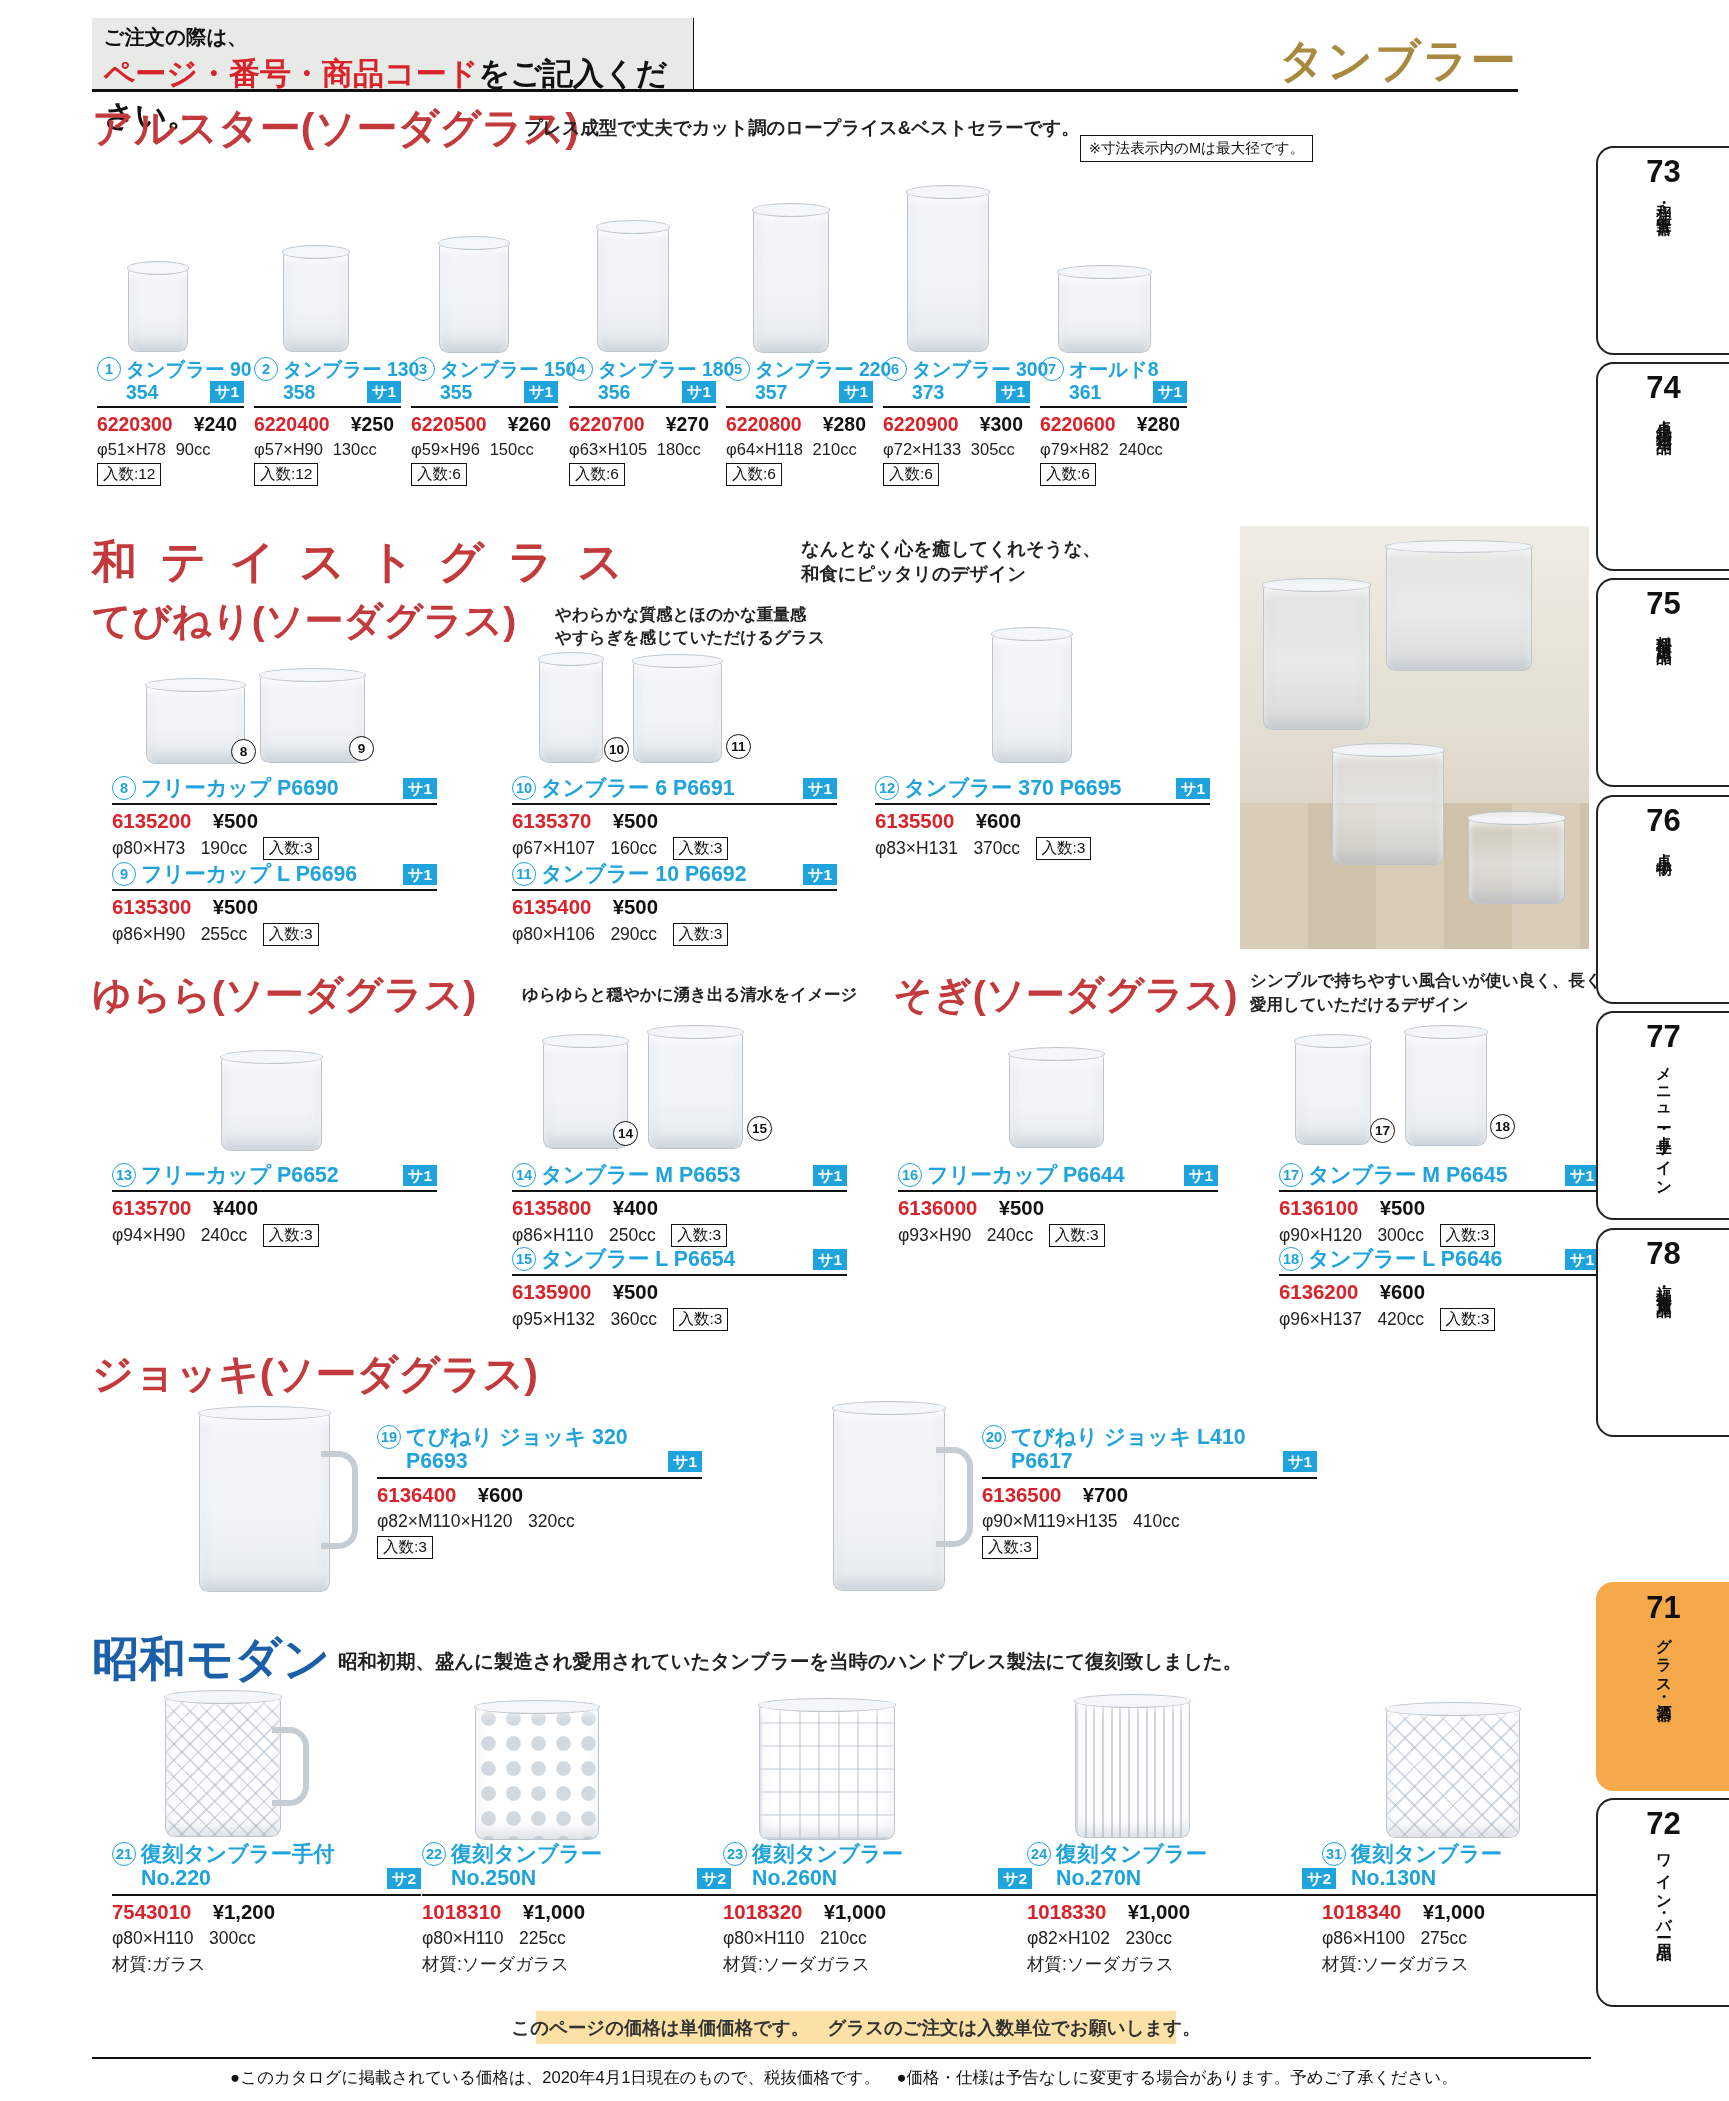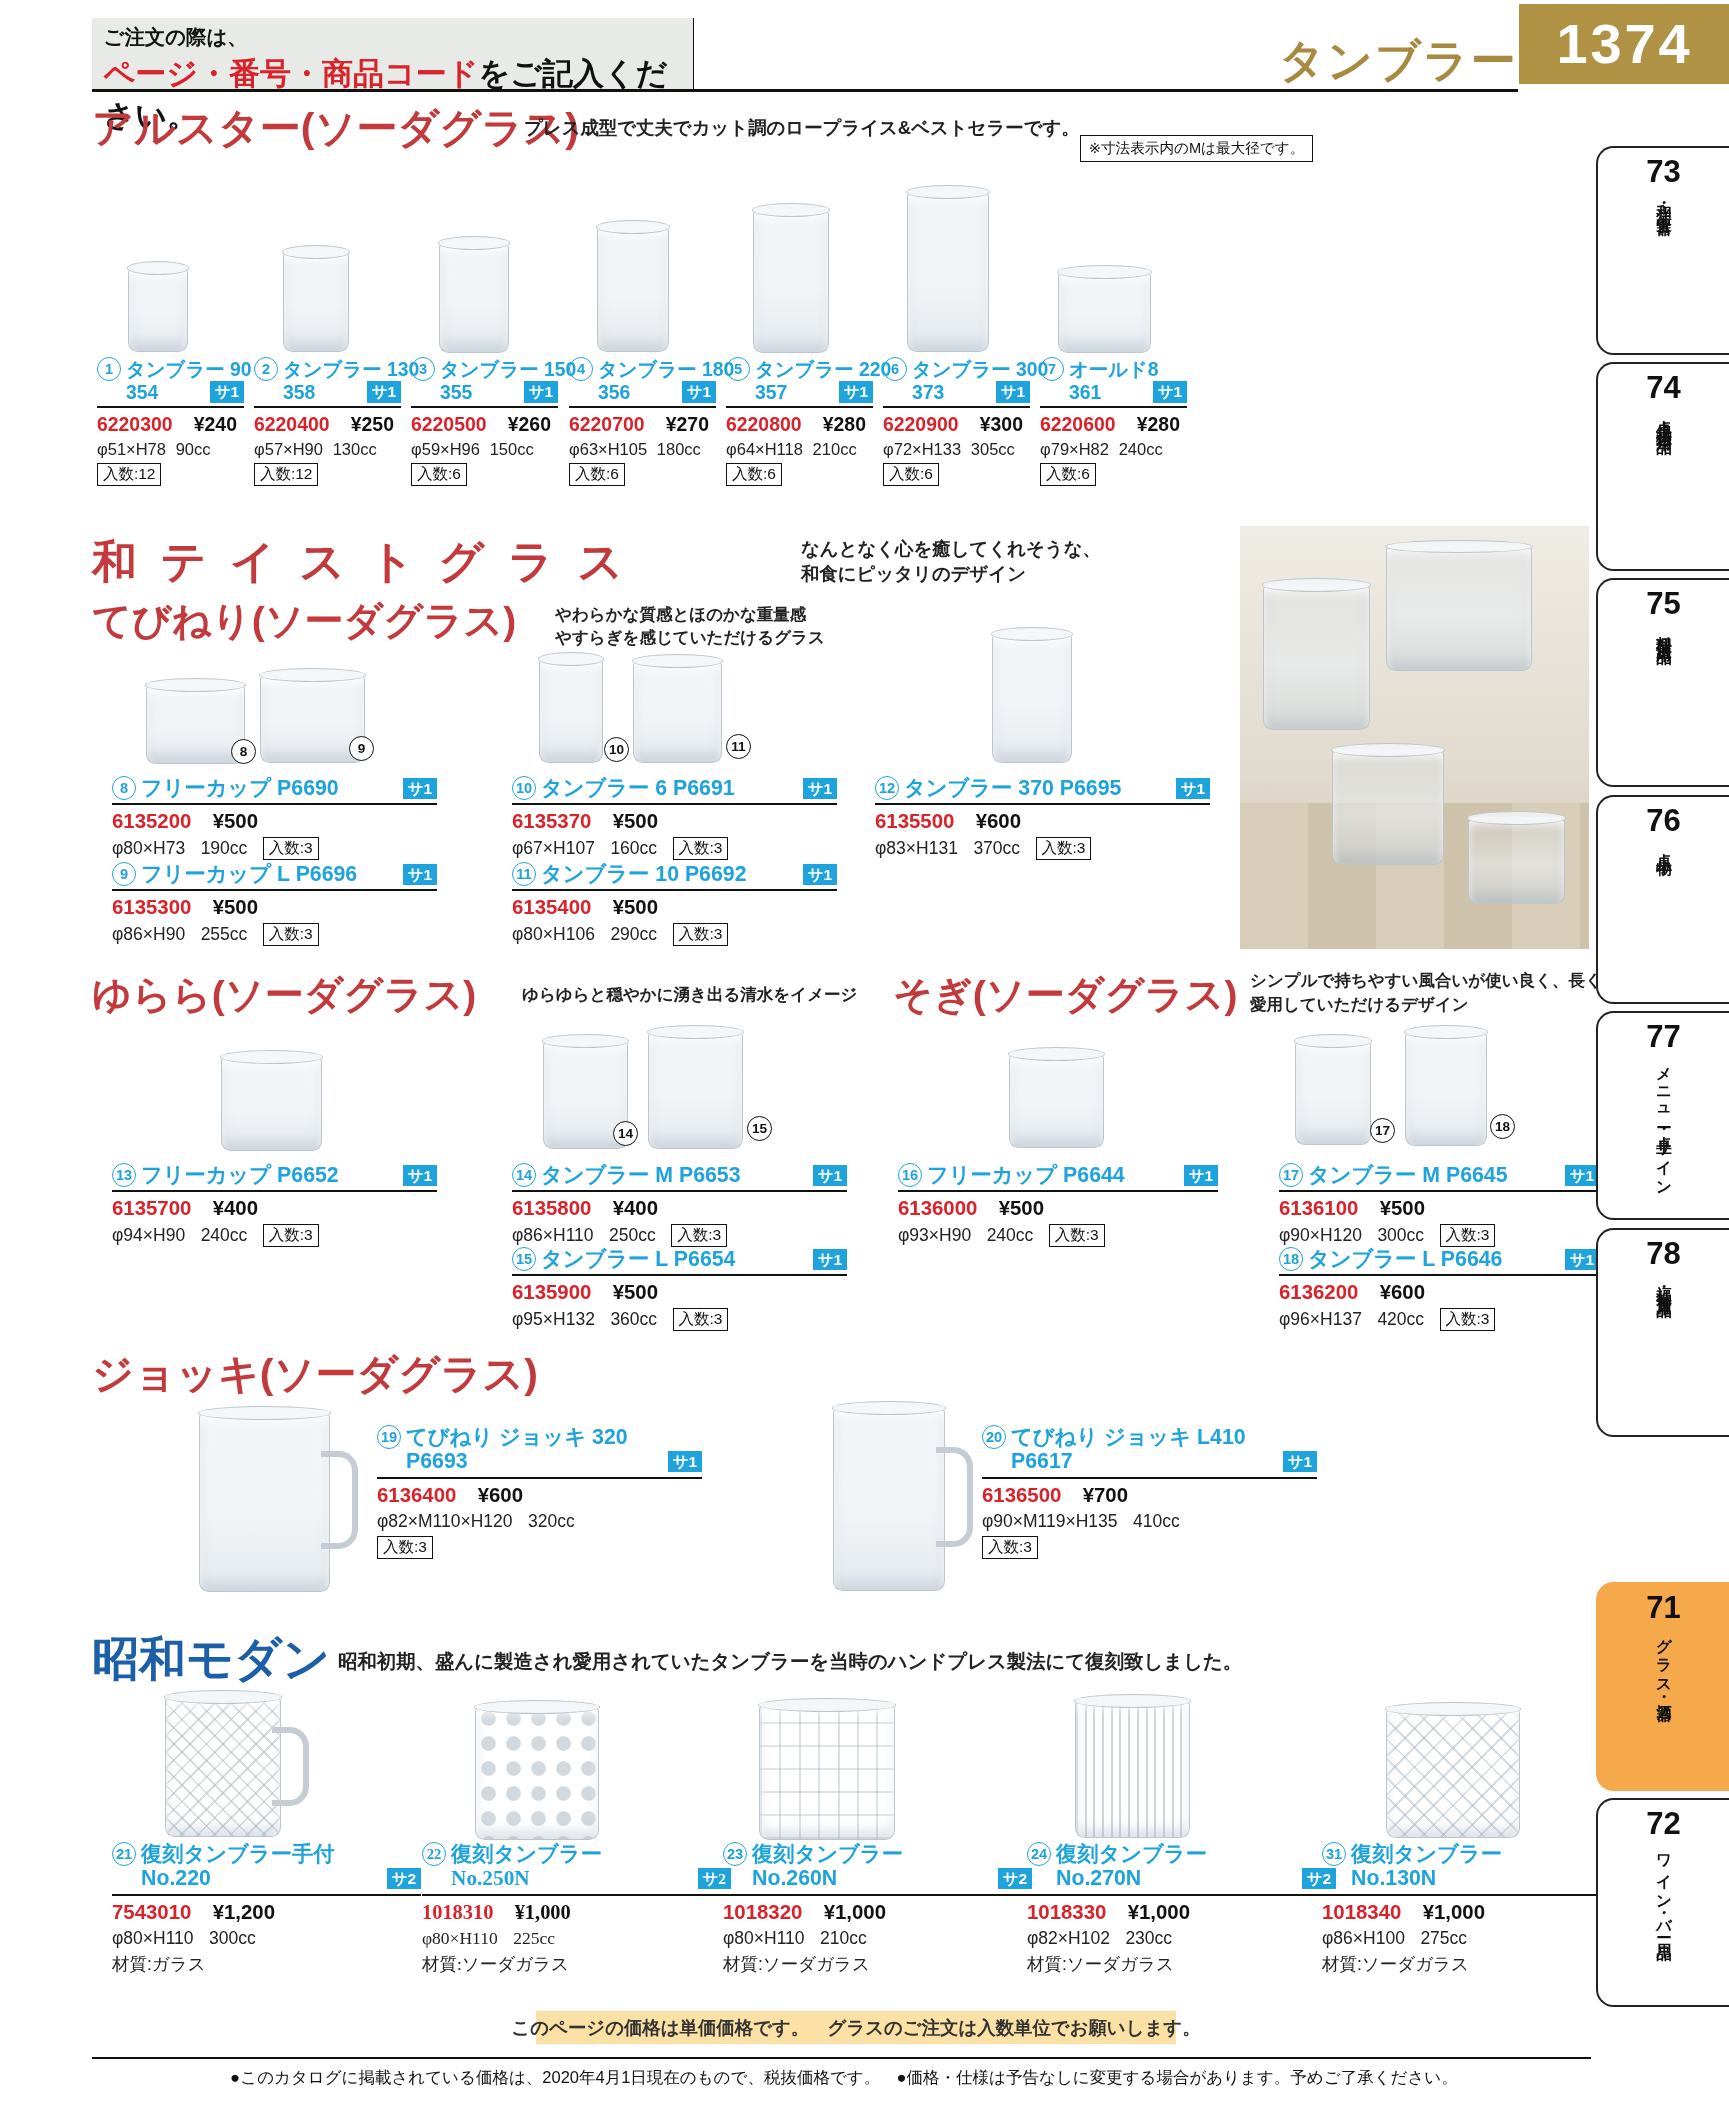--- a/index.html
+++ b/index.html
@@ -93,21 +93,20 @@
 <body>
 
 <div id="page">
 
   <div class="abs order-box">
     <div class="order-l1">ご注文の際は、</div>
     <div class="order-l2"><span class="order-red">ページ・番号・商品コード</span><span>をご記入ください。</span></div>
   </div>
   <div class="abs hdr-line"></div>
   <div class="abs cat-title">タンブラー</div>
-  <div class="abs pageno">1374</div>
   <div class="abs size-note">※寸法表示内のMは最大径です。</div>
 
   <div class="abs h-red" style="left:92px;top:101px;font-size:41px;">アルスター(ソーダグラス)</div>
   <div class="abs h-sub" style="left:524px;top:115px;font-size:18.4px;">プレス成型で丈夫でカット調のロープライス&amp;ベストセラーです。</div>
 
   <div class="glass" style="left:128px;top:267px;width:60px;height:85px;"></div>
   <div class="glass" style="left:283px;top:251px;width:66px;height:101px;"></div>
   <div class="glass" style="left:439px;top:242px;width:70px;height:111px;"></div>
   <div class="glass" style="left:597px;top:226px;width:72px;height:126px;"></div>
   <div class="glass" style="left:753px;top:209px;width:76px;height:144px;"></div>
@@ -522,21 +521,21 @@
           <span class="badge">サ2</span>
         </div>
       </div>
     <div class="rowc"><span class="code">7543010</span><span class="price">¥1,200</span></div>
     <div class="rowd">
         <span>φ80×H110</span>
         <span>300cc</span>
       </div>
     <div class="mat">材質:ガラス</div>
   </div>
-  <div class="pcard" style="left:422px;top:1842px;width:309px;font-family:Liberation Serif, serif;">
+  <div class="pcard" style="left:422px;top:1842px;width:309px;">
     <div class="uwrap">
         <div class="l1">
           <span class="cnum">22</span>
           <span>復刻タンブラー</span>
         </div>
     <div class="l2">
           <span>No.250N</span>
           <span class="badge">サ2</span>
         </div>
       </div>

